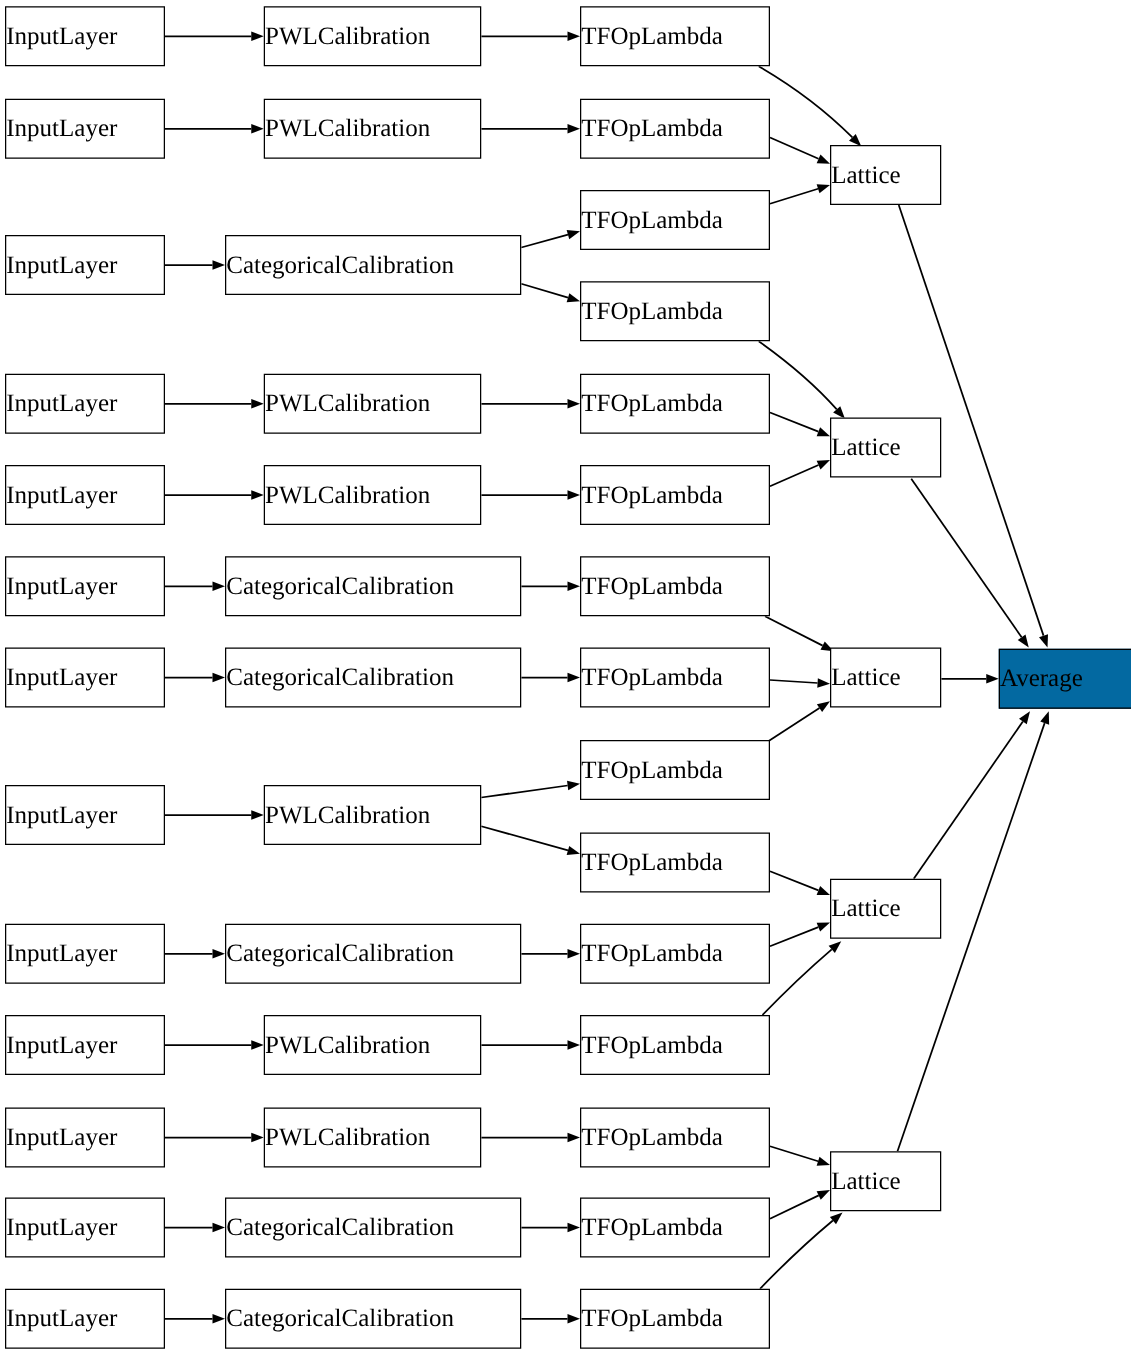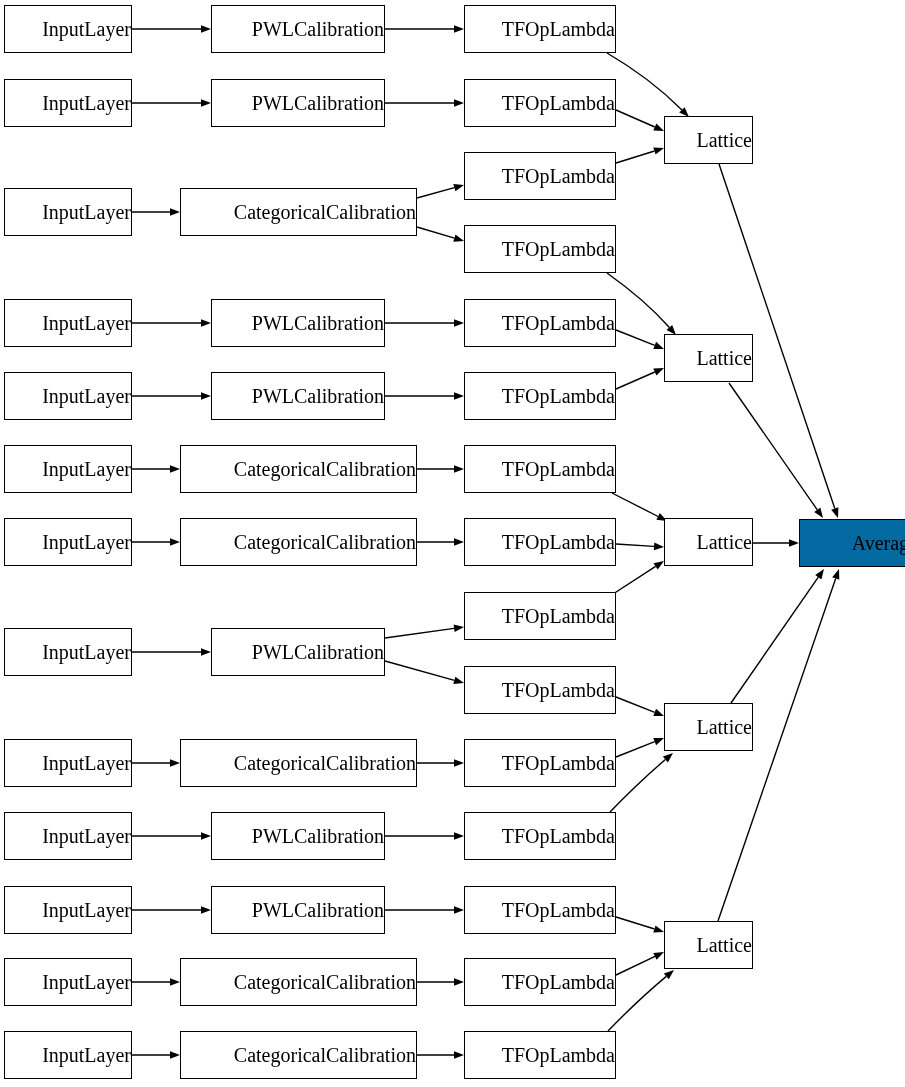--- a/index.html
+++ b/index.html
@@ -27,21 +27,21 @@
     width: 100%;
     height: 100%;
   }
   .node {
     position: absolute;
     box-sizing: border-box;
     border: 1.5px solid #000000;
     background: #ffffff;
     display: flex;
     align-items: center;
-    justify-content: flex-end;
+    justify-content: flex-start;
     font-size: 20px;
     line-height: 1;
     color: #000000;
     white-space: nowrap;
   }
 </style>
 </head>
 <body style="background: rgb(255, 255, 255);">
 
 <div class="canvas">

